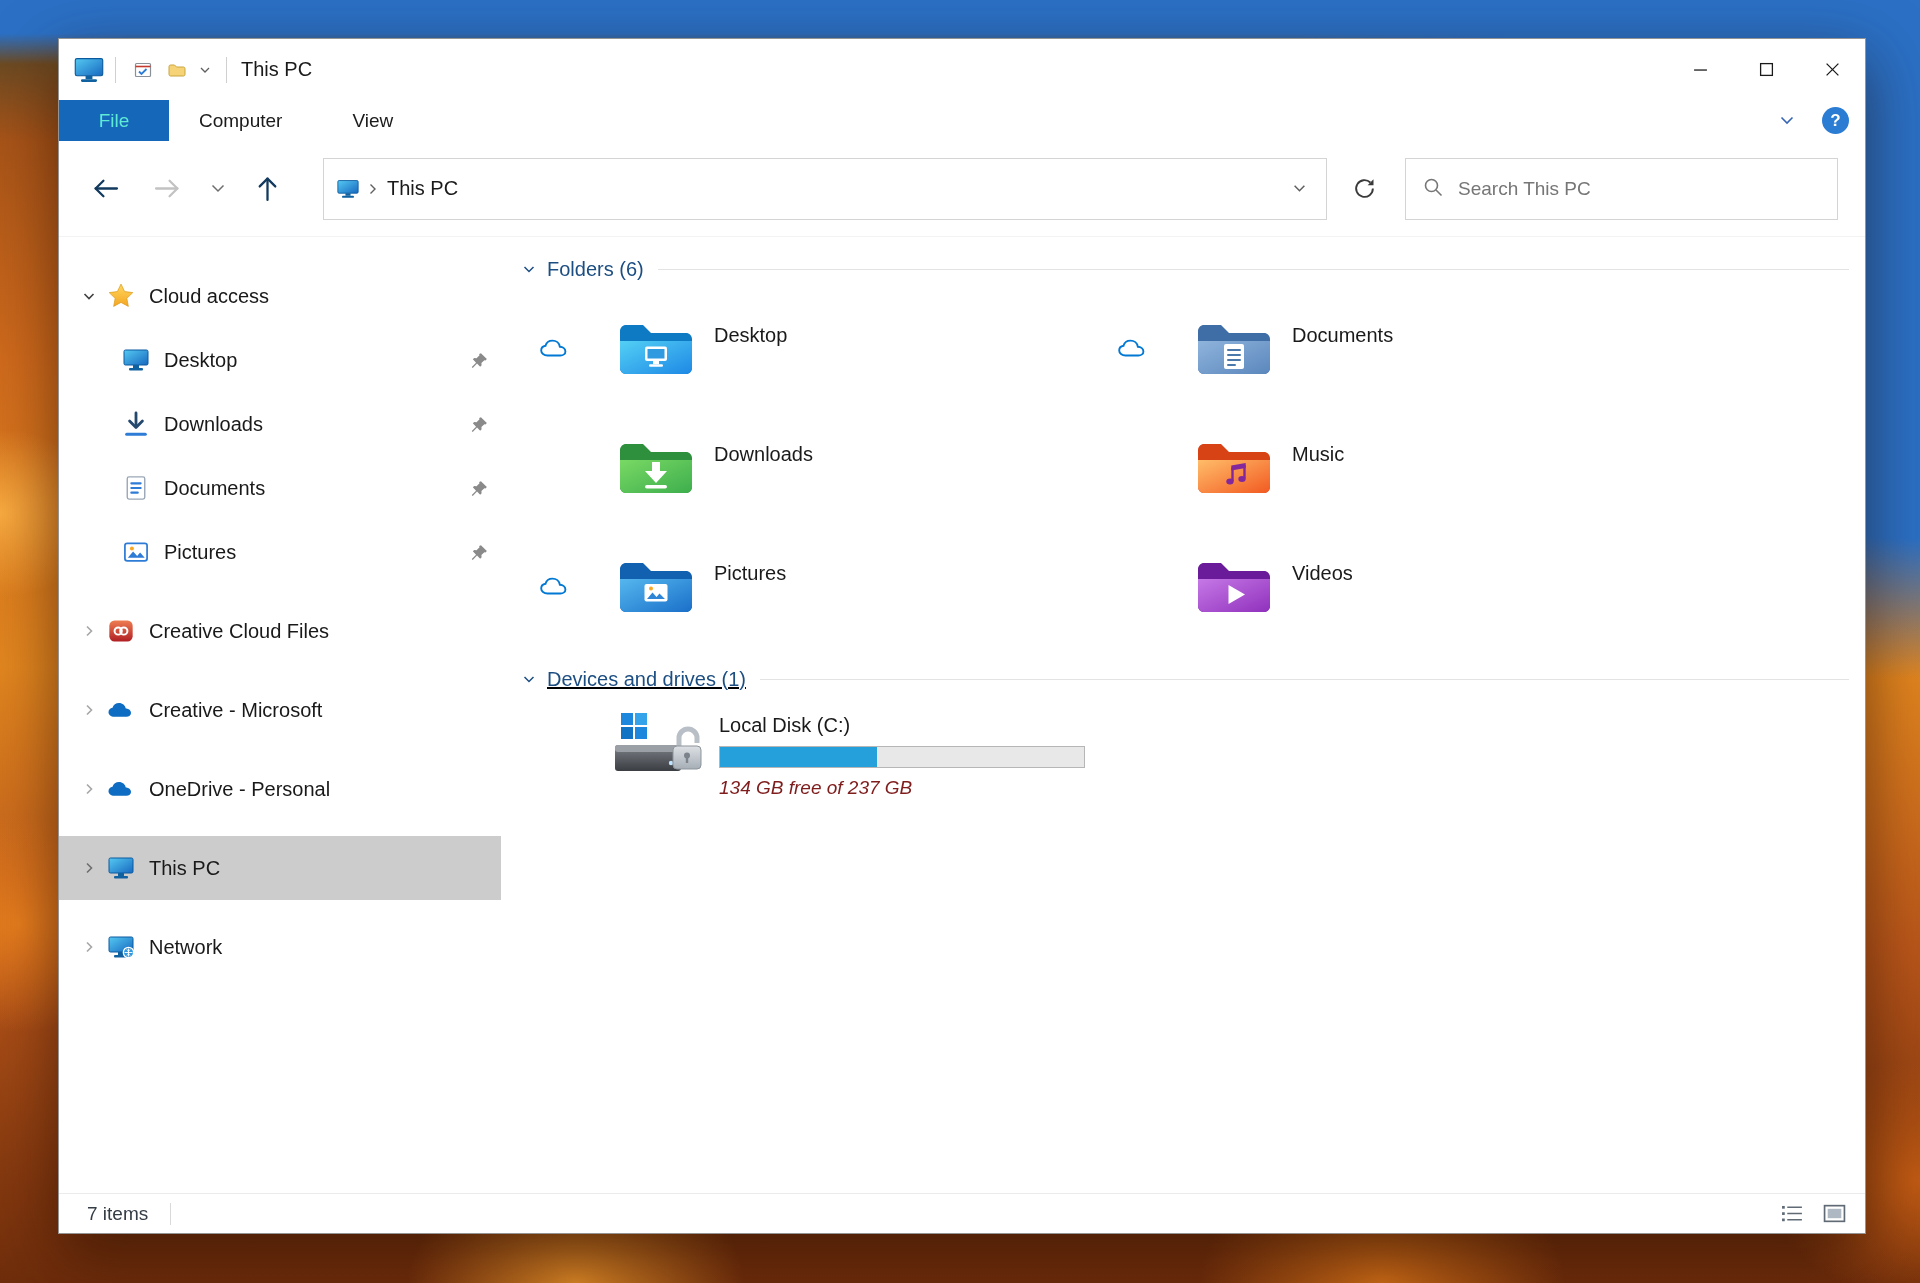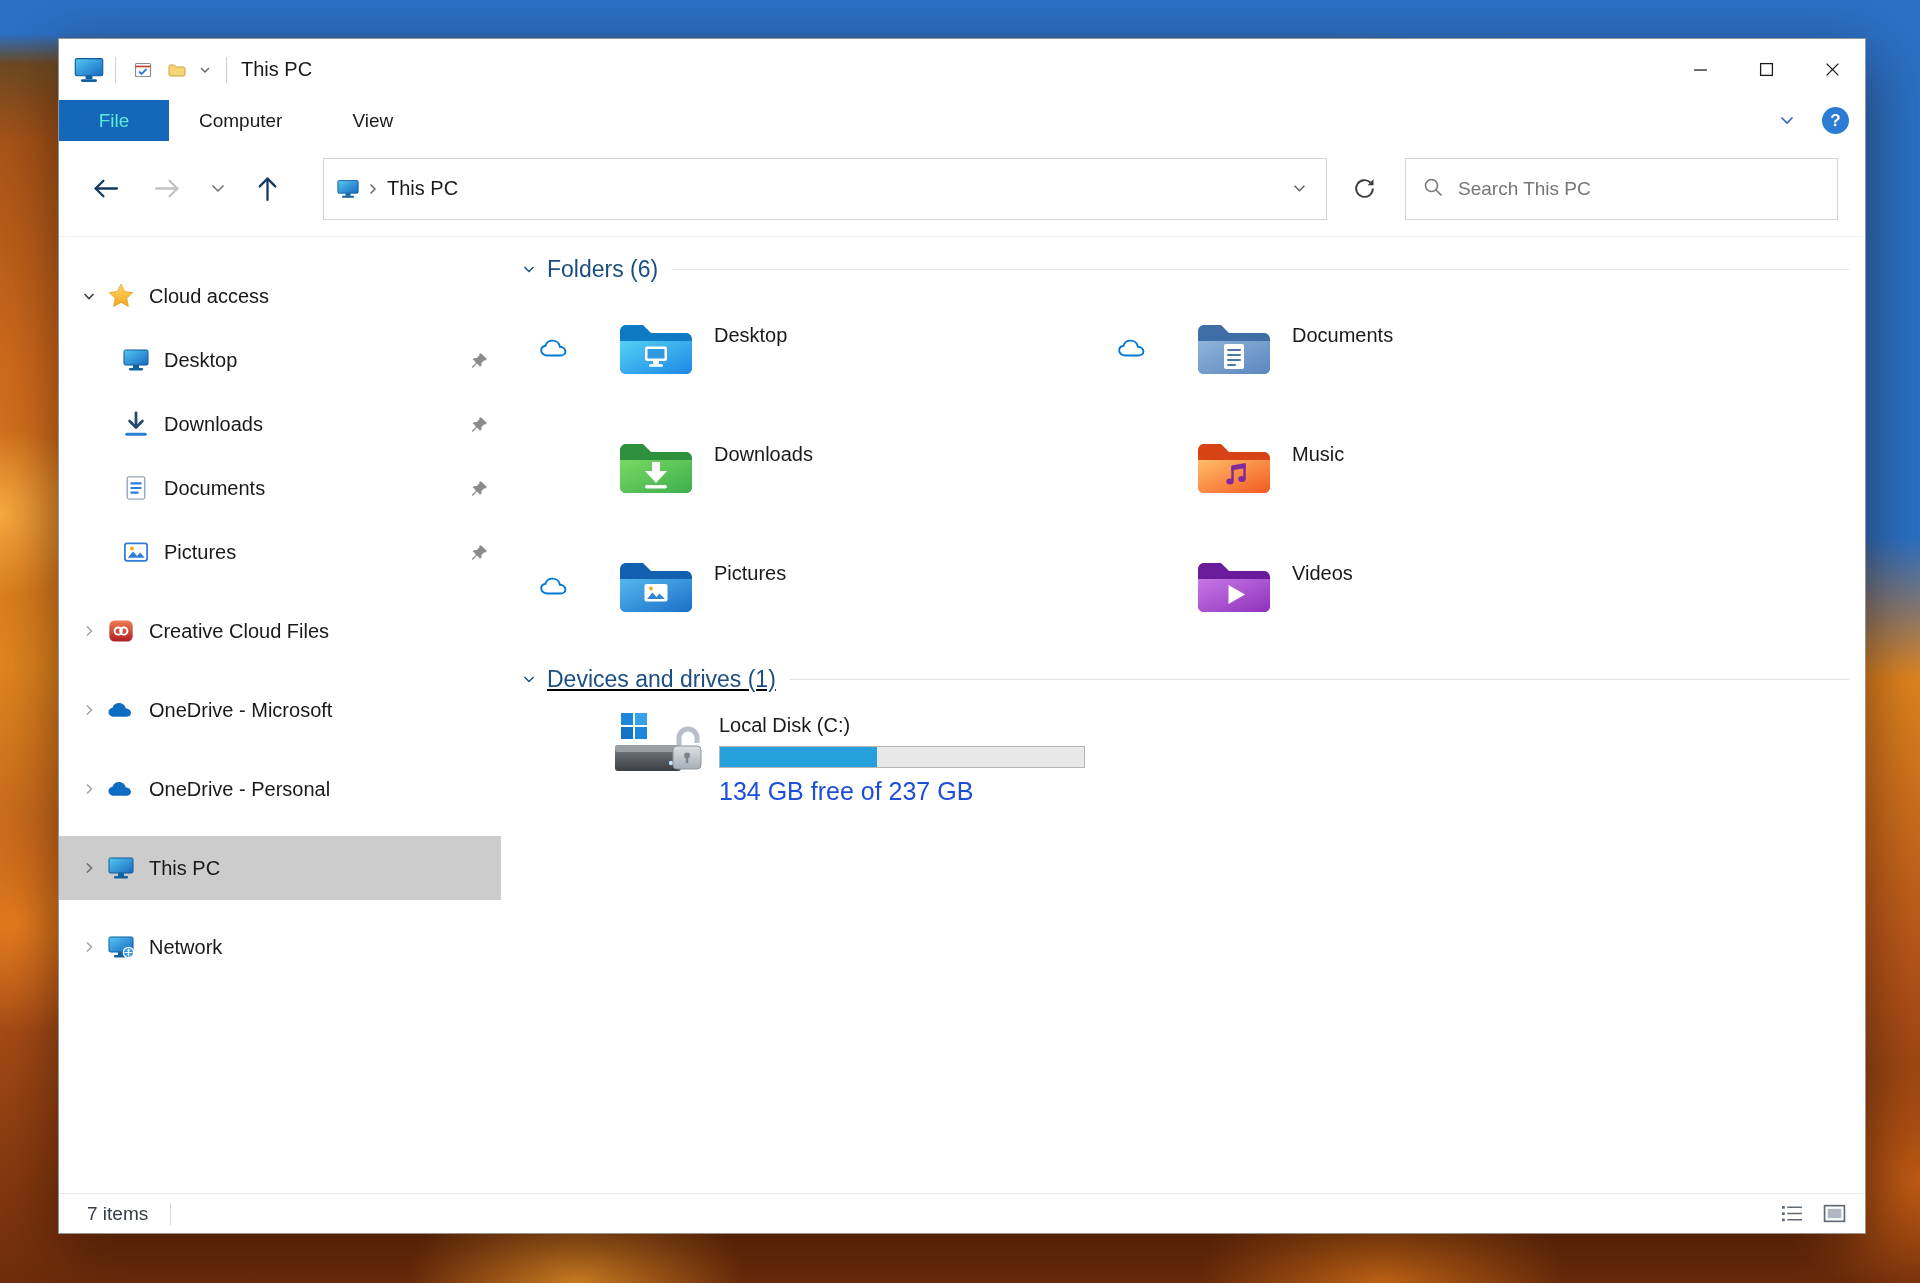--- a/index.html
+++ b/index.html
@@ -64,37 +64,37 @@
   .side-row.selected{background:#cccccc;}
   .tree-chevron{width:24px;height:24px;display:flex;align-items:center;justify-content:center;flex:none;background:none;border:none;}
   .side-icon{width:28px;height:28px;margin-left:6px;display:flex;align-items:center;justify-content:center;flex:none;}
   .side-row.child .side-icon{margin-left:21px;}
   .side-label{font-size:20px;color:#191919;margin-left:14px;white-space:nowrap;}
   .pin{margin-left:auto;margin-right:12px;width:19px;height:19px;flex:none;}
   
   .content{flex:1;padding:14px 16px 0 0;min-width:0;}
   .group-header{height:36px;display:flex;align-items:center;padding-left:20px;}
   .gh-chevron{width:16px;height:16px;display:flex;align-items:center;justify-content:center;}
-  .gh-title{font-size:23px;color:#1c4e82;margin-left:10px;white-space:nowrap;}
+  .gh-title{font-size:20px;color:#1c4e82;margin-left:10px;white-space:nowrap;}
   .gh-rule{flex:1;height:1px;background:#e3e3e3;margin-left:14px;}
   .devices-header{margin-top:23px;text-decoration:underline;}
   .tile-grid{display:grid;grid-template-columns:578px auto;row-gap:19px;margin-top:13px;}
   .tile{height:100px;display:flex;align-items:flex-start;}
   .cloud-slot{width:68px;padding-left:38px;padding-top:37px;flex:none;}
   .cloud-slot svg{display:block;}
   .folder-icon{width:80px;height:64px;margin-left:47px;margin-top:16px;flex:none;}
   .folder-icon svg,.drive-icon svg,.side-icon svg,.app-icon svg,.addr-pc-icon svg{width:100%;height:100%;display:block;}
   .tile-label{font-size:20px;color:#1a1a1a;margin-left:18px;margin-top:24px;white-space:nowrap;}
   .drive-tile{display:flex;margin-top:14px;}
   .drive-icon{width:92px;height:68px;margin-left:112px;flex:none;}
   .drive-info{margin-left:14px;}
   .drive-name{font-size:20px;color:#1a1a1a;line-height:28px;}
   .drive-bar{width:366px;height:22px;border:1px solid #b6b6b6;background:#e8e8e8;margin-top:7px;}
   .drive-fill{height:100%;background:#26a0da;width:43%;}
-  .drive-free{font-size:25px;color:#1d4ed8;margin-top:9px;}
+  .drive-free{font-size:19px;color:#7f1d1d;margin-top:9px;font-style:italic;}
   
   .statusbar{height:40px;flex:none;border-top:1px solid #ebebeb;display:flex;align-items:center;padding:0 12px 0 28px;}
   .status-count{font-size:19px;color:#343c45;}
   .status-sep{width:1px;height:22px;background:#d9d9d9;margin-left:22px;}
   .status-spacer{flex:1;}
   .view-btn{width:38px;height:30px;display:flex;align-items:center;justify-content:center;background:none;border:none;margin-left:4px;}
 </style>
 </head>
 <body>
 
@@ -381,21 +381,21 @@
         <button class="tree-chevron">
           <svg viewBox="0 0 16 16" width="16" height="16">
               <path d="M6 3.5l4.5 4.5L6 12.5" stroke="#a6a6a6" stroke-width="1.6" fill="none"></path>
             </svg>
         </button>
         <span class="side-icon">
           <svg viewBox="0 0 28 18">
               <path d="M7.2 15.8c-3.2 0-5.7-2-5.7-4.6 0-2.2 1.7-4 4-4.4C6.3 4 8.9 2 12 2c3.4 0 6.3 2.4 6.8 5.6 2.9.1 5.2 1.9 5.2 4.3 0 2.2-2 3.9-4.6 3.9z" fill="#0e6cc2"></path>
             </svg>
         </span>
-        <span class="side-label">OneDrive - Microsoft</span>
+        <span class="side-label">Creative - Microsoft</span>
       </div>
 
       <div class="side-row gap">
         <button class="tree-chevron">
           <svg viewBox="0 0 16 16" width="16" height="16">
               <path d="M6 3.5l4.5 4.5L6 12.5" stroke="#a6a6a6" stroke-width="1.6" fill="none"></path>
             </svg>
         </button>
         <span class="side-icon">
           <svg viewBox="0 0 28 18">

